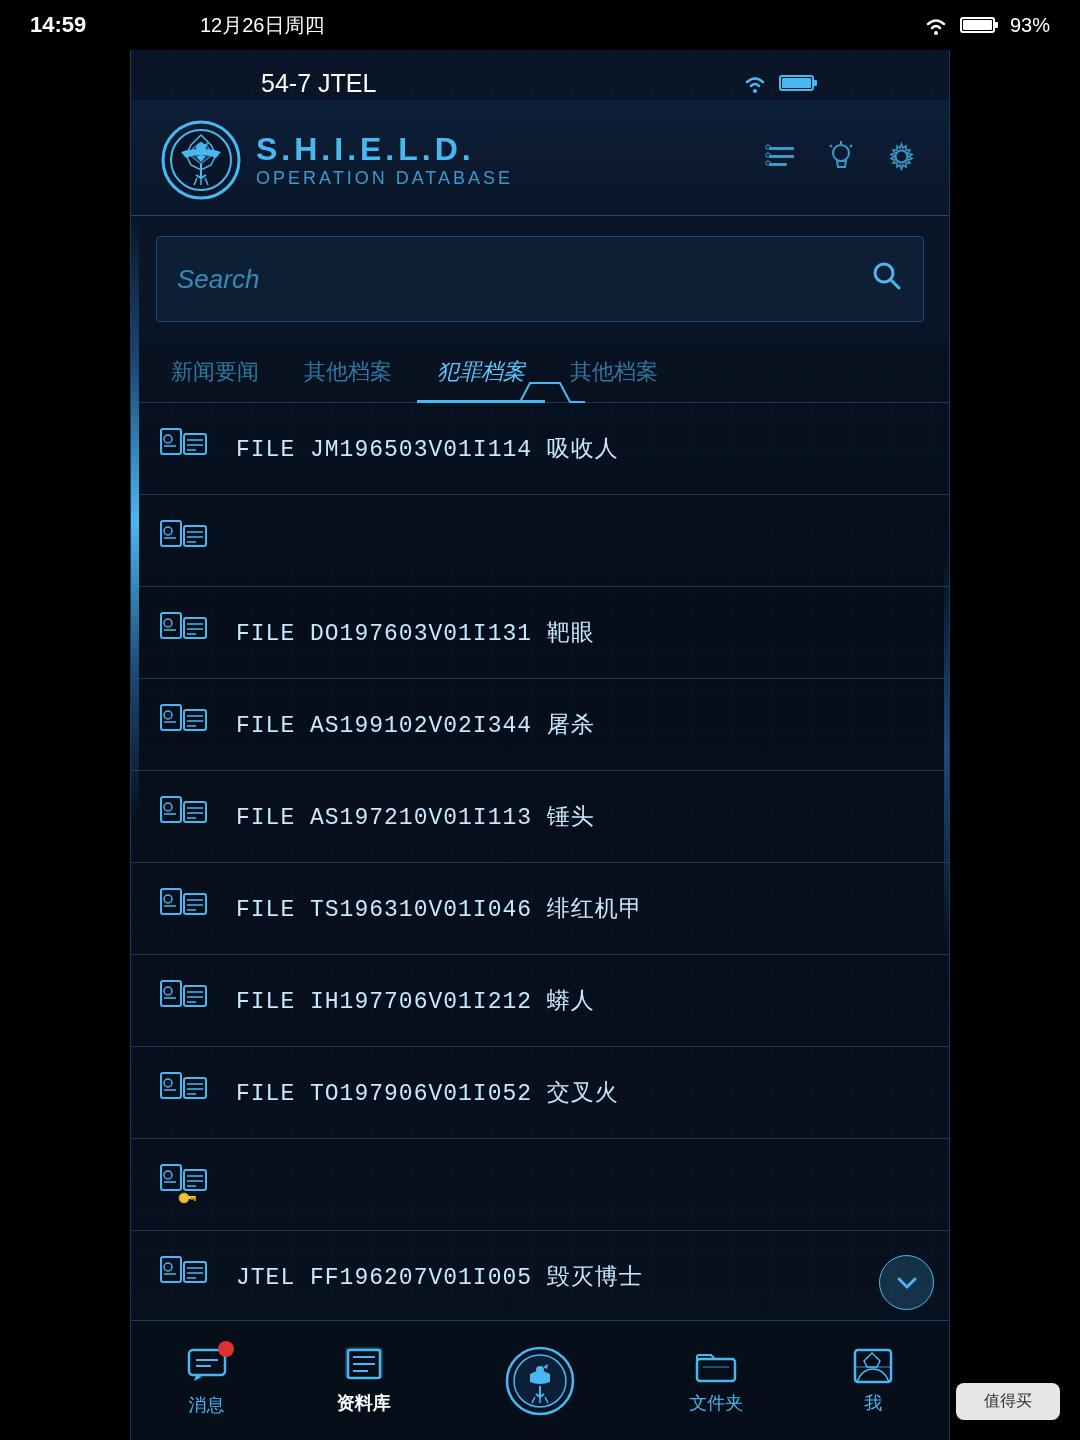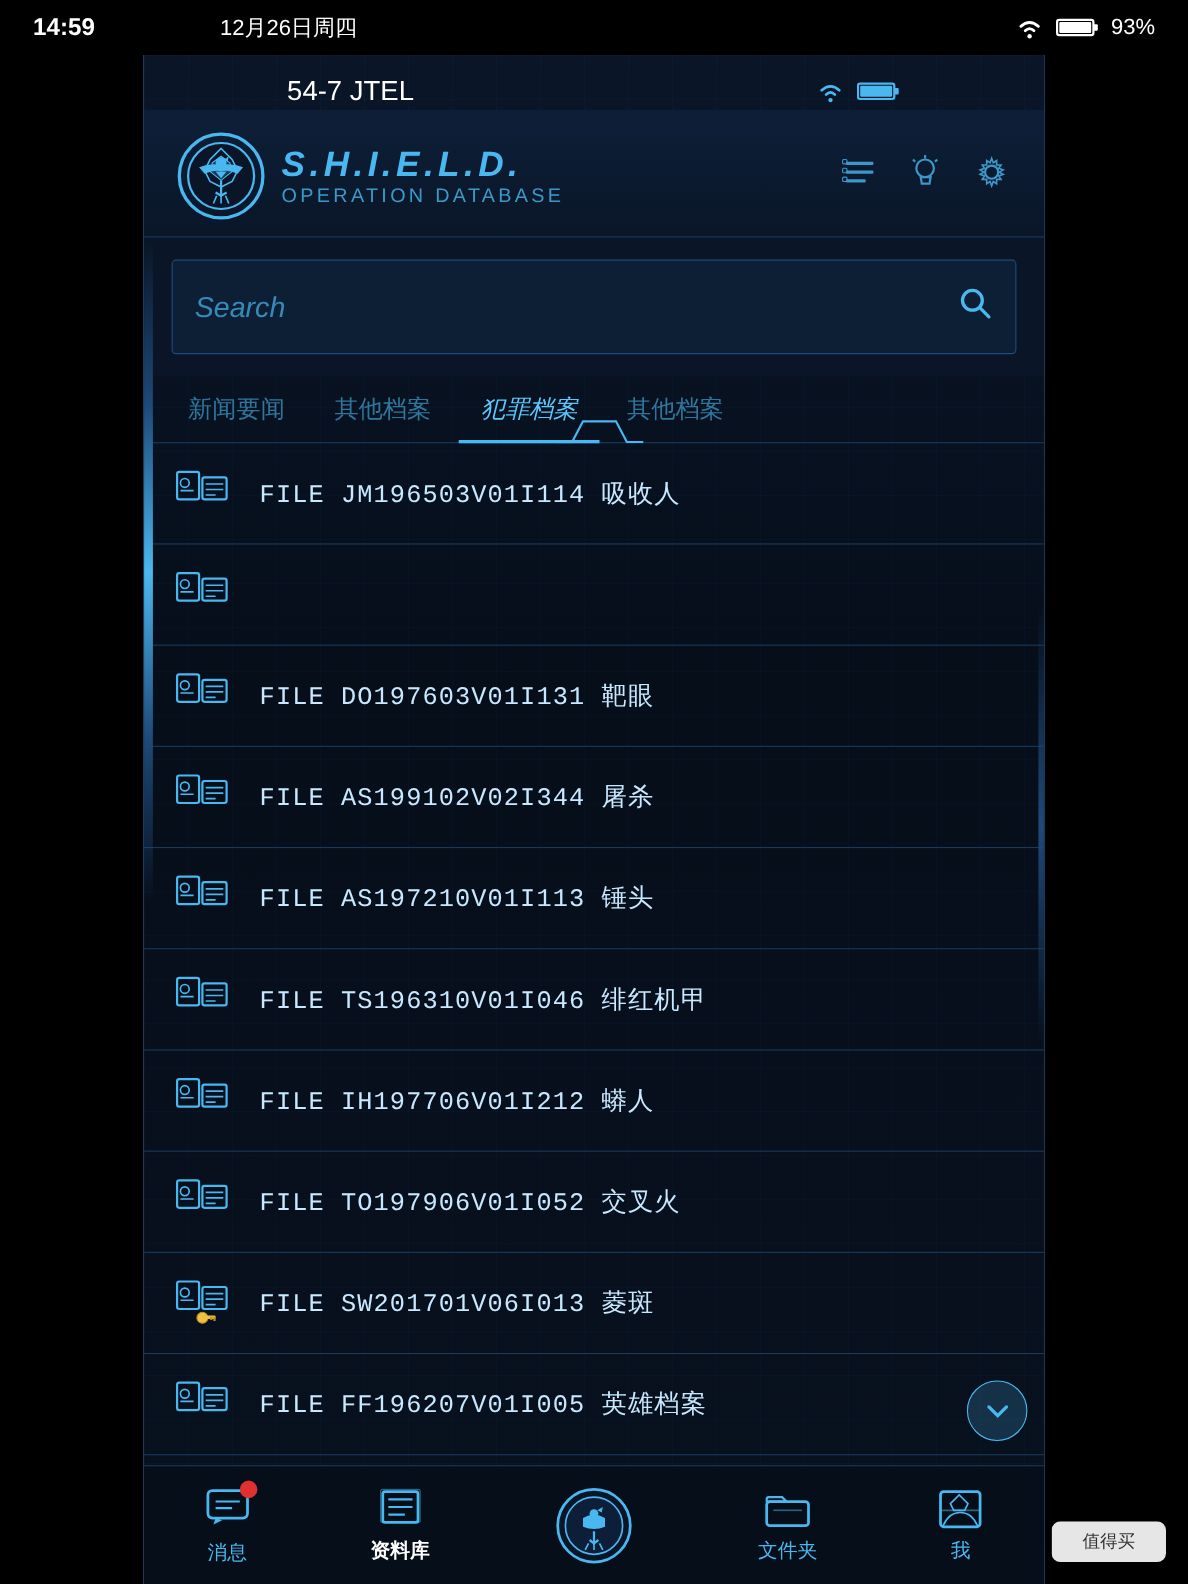--- a/index.html
+++ b/index.html
@@ -78,21 +78,20 @@
     #app-title {
       display: flex;
       flex-direction: column;
     }
 
     #app-name {
       color: #4ab8f0;
       font-size: 32px;
       font-weight: bold;
       letter-spacing: 4px;
-      font-style: italic;
     }
 
     #app-subtitle {
       color: #4ab8f0;
       font-size: 18px;
       letter-spacing: 3px;
       opacity: 0.8;
     }
 
     #header-icons {
@@ -214,21 +213,21 @@
       letter-spacing: 1px;
       font-family: 'Courier New', monospace;
     }
 
     
     #bottom-nav {
       position: absolute;
       bottom: 0;
       left: 0;
       right: 0;
-      height: 108px;
+      height: 120px;
       background: #060e1a;
       border-top: 1px solid #1a3a5c;
       display: flex;
       align-items: center;
       justify-content: space-around;
       z-index: 10;
     }
 
     .nav-item {
       display: flex;
@@ -582,36 +581,35 @@
           <line x1="31" y1="16" x2="47" y2="16" stroke="#4ab8f0" stroke-width="1.5"></line>
           <line x1="31" y1="21" x2="47" y2="21" stroke="#4ab8f0" stroke-width="1.5"></line>
           <line x1="31" y1="26" x2="40" y2="26" stroke="#4ab8f0" stroke-width="1.5"></line>
 
           <circle cx="28" cy="38" r="5" fill="#f0c040" stroke="#c0901a" stroke-width="1"></circle>
           <rect x="32" y="36" width="8" height="3" rx="1" fill="#f0c040"></rect>
           <rect x="38" y="37" width="2" height="4" rx="0.5" fill="#c0901a"></rect>
           <rect x="35" y="37" width="2" height="3" rx="0.5" fill="#c0901a"></rect>
         </svg>
       </div>
-      <span class="file-label">FILE SW201701V06I013 菱斑</span>
-    </div>
-
-    <div class="file-item">
-      <div class="file-icon">
-        <svg class="file-svg" viewBox="0 0 55 50">
-          <rect x="5" y="5" width="20" height="25" rx="2" fill="none" stroke="#4ab8f0" stroke-width="2"></rect>
-          <circle cx="12" cy="15" r="4" fill="none" stroke="#4ab8f0" stroke-width="1.5"></circle>
-          <line x1="8" y1="22" x2="20" y2="22" stroke="#4ab8f0" stroke-width="1.5"></line>
-          <rect x="28" y="10" width="22" height="20" rx="2" fill="none" stroke="#4ab8f0" stroke-width="2"></rect>
-          <line x1="31" y1="16" x2="47" y2="16" stroke="#4ab8f0" stroke-width="1.5"></line>
-          <line x1="31" y1="21" x2="47" y2="21" stroke="#4ab8f0" stroke-width="1.5"></line>
-          <line x1="31" y1="26" x2="40" y2="26" stroke="#4ab8f0" stroke-width="1.5"></line>
-        </svg>
-      </div>
-      <span class="file-label">FILE FF196207V01I005 英雄档案</span>
+    </div>
+
+    <div class="file-item">
+      <div class="file-icon">
+        <svg class="file-svg" viewBox="0 0 55 50">
+          <rect x="5" y="5" width="20" height="25" rx="2" fill="none" stroke="#4ab8f0" stroke-width="2"></rect>
+          <circle cx="12" cy="15" r="4" fill="none" stroke="#4ab8f0" stroke-width="1.5"></circle>
+          <line x1="8" y1="22" x2="20" y2="22" stroke="#4ab8f0" stroke-width="1.5"></line>
+          <rect x="28" y="10" width="22" height="20" rx="2" fill="none" stroke="#4ab8f0" stroke-width="2"></rect>
+          <line x1="31" y1="16" x2="47" y2="16" stroke="#4ab8f0" stroke-width="1.5"></line>
+          <line x1="31" y1="21" x2="47" y2="21" stroke="#4ab8f0" stroke-width="1.5"></line>
+          <line x1="31" y1="26" x2="40" y2="26" stroke="#4ab8f0" stroke-width="1.5"></line>
+        </svg>
+      </div>
+      <span class="file-label">JTEL FF196207V01I005 毁灭博士</span>
     </div>
 
   </div>
 
   <div id="bottom-nav">
 
     <div class="nav-item">
       <div style="position:relative;">
         <svg width="42" height="38" viewBox="0 0 42 38">
           <rect x="3" y="5" width="36" height="25" rx="4" fill="none" stroke="#4ab8f0" stroke-width="2.5"></rect>

